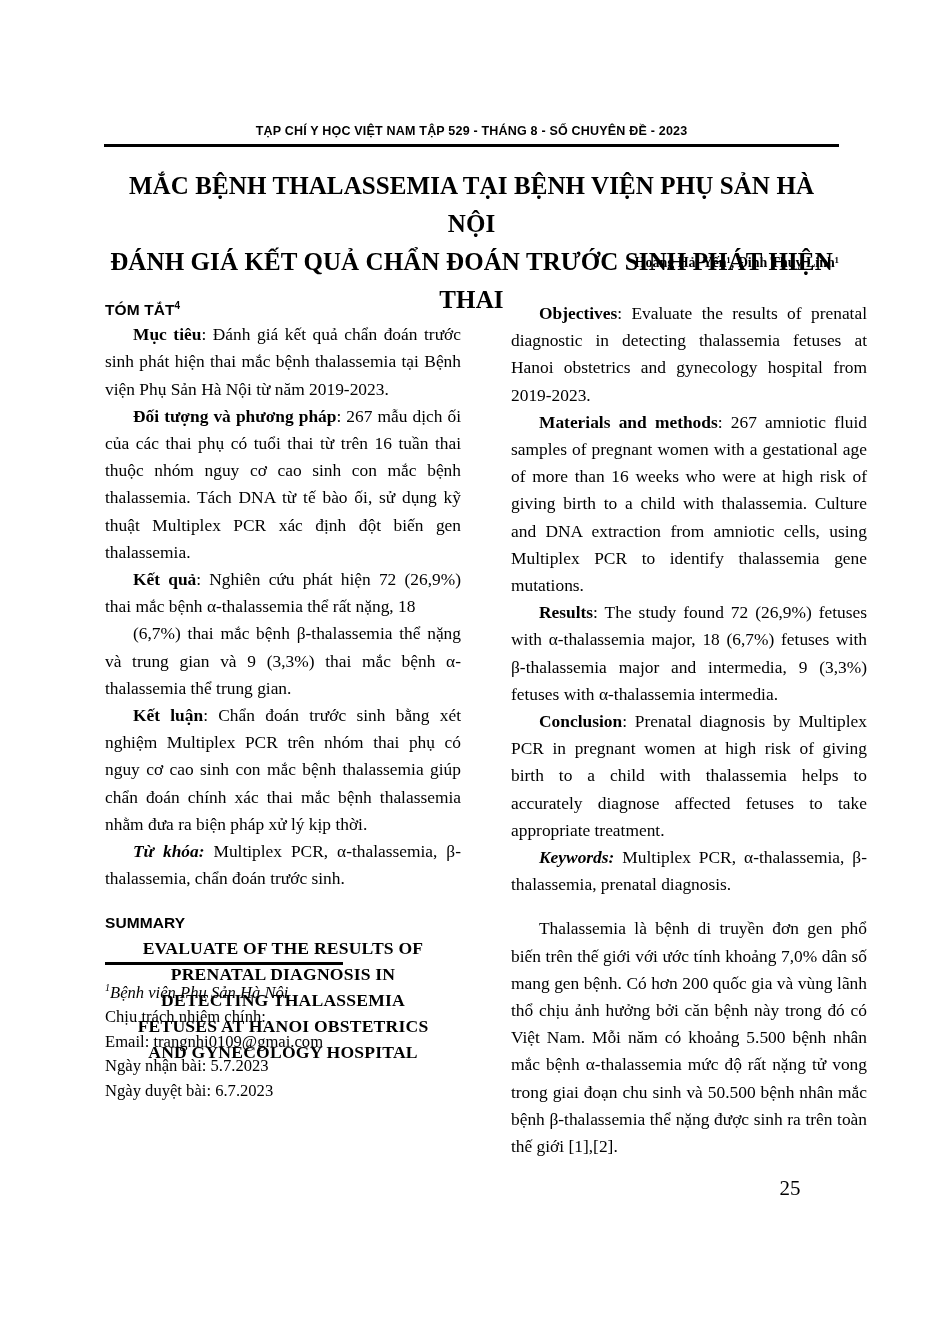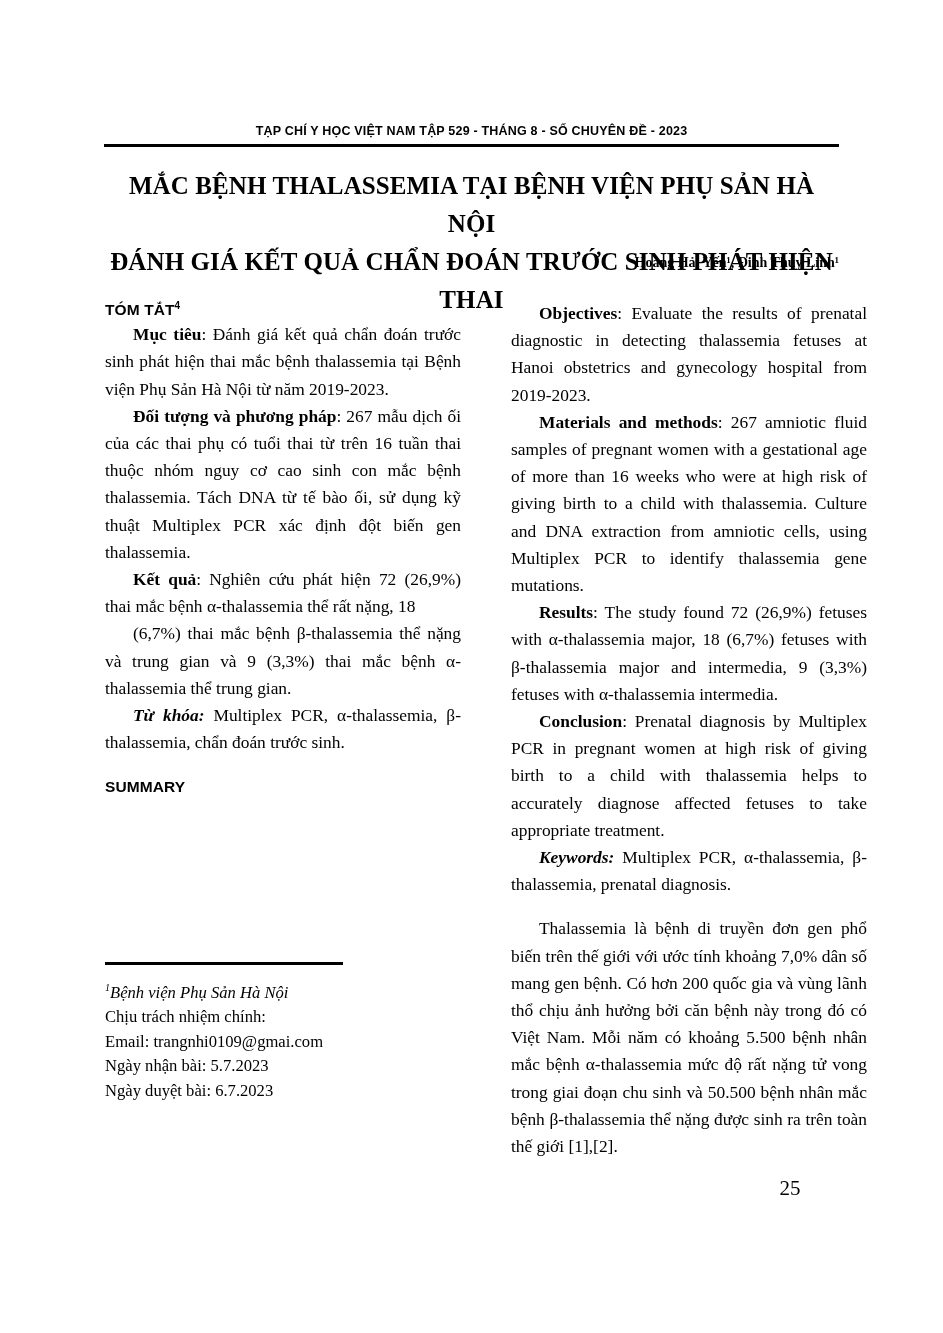--- a/index.html
+++ b/index.html
@@ -172,25 +172,33 @@
     </div>
 
     <p class="body"><b>Mục tiêu</b><span>: Đánh giá kết quả chẩn đoán trước sinh phát hiện thai mắc bệnh thalassemia tại Bệnh viện Phụ Sản Hà Nội từ năm 2019-2023.</span></p>
 
     <p class="body"><b>Đối tượng và phương pháp</b><span>: 267 mẫu dịch ối của các thai phụ có tuổi thai từ trên 16 tuần thai thuộc nhóm nguy cơ cao sinh con mắc bệnh thalassemia. Tách DNA từ tế bào ối, sử dụng kỹ thuật Multiplex PCR xác định đột biến gen thalassemia.</span></p>
 
     <p class="body"><b>Kết quả</b><span>: Nghiên cứu phát hiện 72 (26,9%) thai mắc bệnh α-thalassemia thể rất nặng, 18</span></p>
 
     <p class="body">(6,7%) thai mắc bệnh β-thalassemia thể nặng và trung gian và 9 (3,3%) thai mắc bệnh α-thalassemia thể trung gian.</p>
 
+    <p class="body"><b>Kết luận</b><span>: Chẩn đoán trước sinh bằng xét nghiệm Multiplex PCR trên nhóm thai phụ có nguy cơ cao sinh con mắc bệnh thalassemia giúp chẩn đoán chính xác thai mắc bệnh thalassemia nhằm đưa ra biện pháp xử lý kịp thời.</span></p>
 
     <p class="body"><span class="bi">Từ khóa:</span><span> Multiplex PCR, α-thalassemia, β-thalassemia, chẩn đoán trước sinh.</span></p>
 
     <div class="sec-head summary-head">SUMMARY</div>
 
+    <div class="en-title">
+      <div>EVALUATE OF THE RESULTS OF</div>
+      <div>PRENATAL DIAGNOSIS IN</div>
+      <div>DETECTING THALASSEMIA</div>
+      <div>FETUSES AT HANOI OBSTETRICS</div>
+      <div>AND GYNECOLOGY HOSPITAL</div>
+    </div>
 
   </div>
 
   <div class="col-right">
 
     <p class="body"><b>Objectives</b><span>: Evaluate the results of prenatal diagnostic in detecting thalassemia fetuses at Hanoi obstetrics and gynecology hospital from 2019-2023.</span></p>
 
     <p class="body"><b>Materials and methods</b><span>: 267 amniotic fluid samples of pregnant women with a gestational age of more than 16 weeks who were at high risk of giving birth to a child with thalassemia. Culture and DNA extraction from amniotic cells, using Multiplex PCR to identify thalassemia gene mutations.</span></p>
 
     <p class="body"><b>Results</b><span>: The study found 72 (26,9%) fetuses with α-thalassemia major, 18 (6,7%) fetuses with β-thalassemia major and intermedia, 9 (3,3%) fetuses with α-thalassemia intermedia.</span></p>

